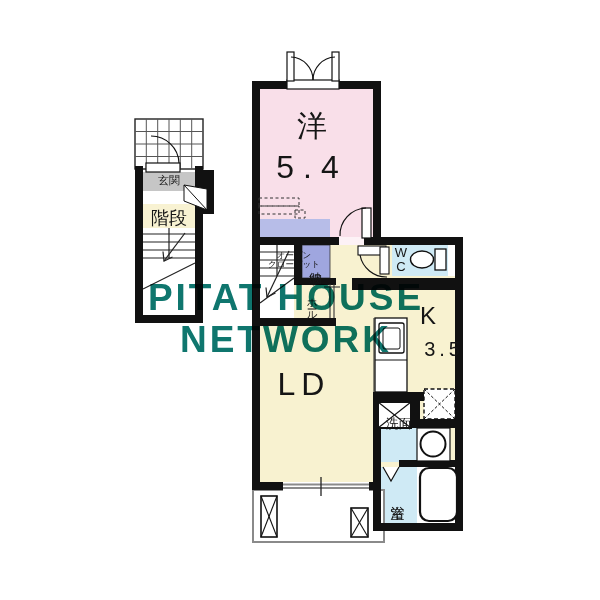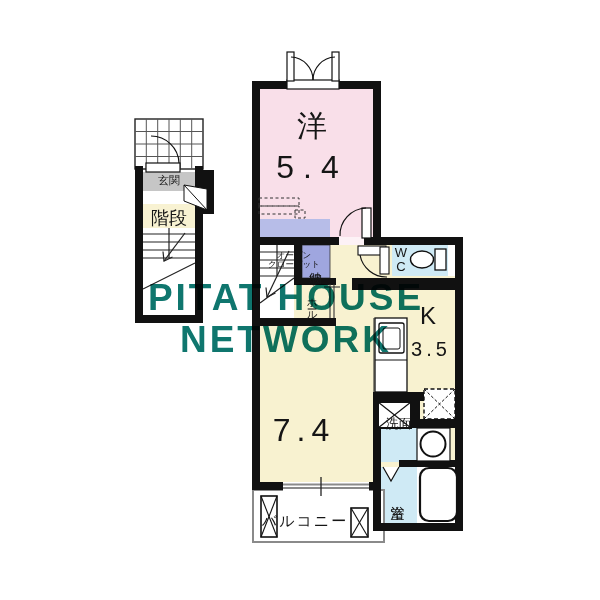--- a/index.html
+++ b/index.html
@@ -193,42 +193,41 @@
     <line x1="330" y1="284" x2="330" y2="318"></line>
     <line x1="334" y1="284" x2="334" y2="318"></line>
     <line x1="324" y1="287" x2="340" y2="287"></line>
     <line x1="374" y1="318" x2="374" y2="392"></line>
   </g>
 </svg>
 
   <div class="lbl" style="left:282px;top:111px;width:60px;font-size:30px;">洋</div>
   <div class="lbl" style="left:272px;top:151px;width:80px;font-size:32px;letter-spacing:9px;">5.4</div>
 
-  <div class="lbl" style="left:254px;top:414px;width:100px;font-size:32px;letter-spacing:6px;">7.4</div>
+  <div class="lbl" style="left:254px;top:368px;width:100px;font-size:32px;letter-spacing:6px;">LD</div>
 
   <div class="lbl" style="left:408px;top:304px;width:40px;font-size:24px;">K</div>
-  <div class="lbl" style="left:398px;top:339px;width:66px;font-size:20px;letter-spacing:4px;">3.5</div>
+  <div class="lbl" style="left:398px;top:339px;width:66px;font-size:20px;letter-spacing:4px;text-align:right;">3.5</div>
 
   <div class="lbl wc-stack" style="left:393px;top:246px;width:16px;font-size:13px;line-height:14px;">
     <span>W</span>
     <span>C</span>
   </div>
 
   <div class="lbl" style="left:380px;top:417px;width:37px;font-size:13px;">洗面</div>
 
   <div class="lbl v" style="left:391px;top:477px;height:36px;font-size:14px;">浴室</div>
 
   <div class="lbl v" style="left:309px;top:247px;height:30px;font-size:13px;">収納</div>
 
   <div class="lbl v" style="left:307px;top:286px;height:33px;font-size:10.5px;">ホール</div>
 
   <div class="lbl" style="left:257px;top:219px;width:74px;font-size:8.5px;line-height:9px;margin-top:32px;">
     <div>オープン</div>
     <div>クローゼット</div>
   </div>
 
-  <div class="lbl" style="left:240px;top:513px;width:130px;font-size:15px;letter-spacing:2px;">バルコニー</div>
 
   <div class="lbl" style="left:142px;top:175px;width:54px;font-size:11px;">玄関</div>
   <div class="lbl" style="left:142px;top:209px;width:54px;font-size:18px;">階段</div>
 
   <div id="watermark">PITAT HOUSE NETWORK</div>
 </div>
 
 </body></html>

